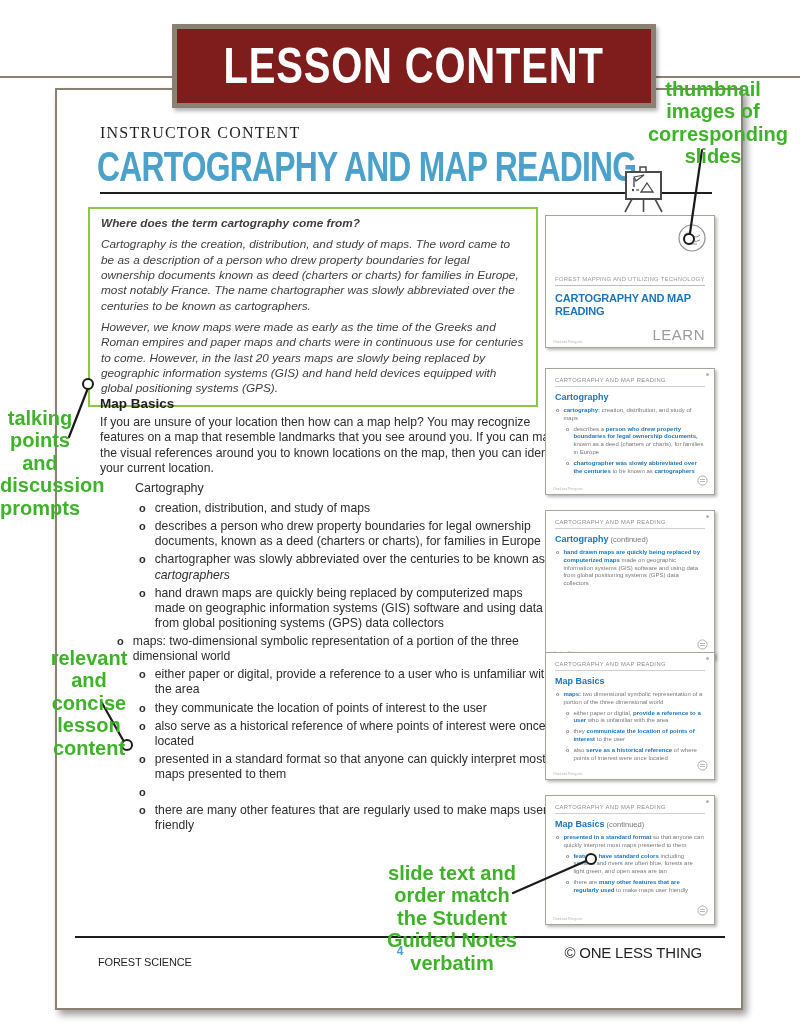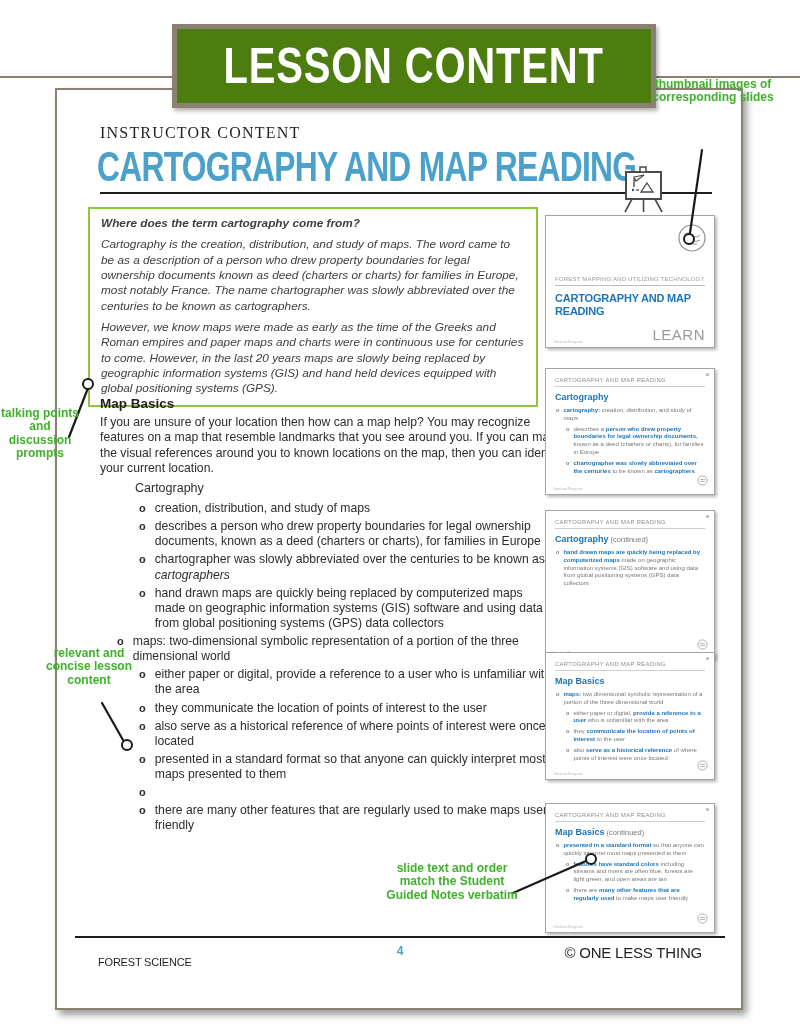--- a/index.html
+++ b/index.html
@@ -6,21 +6,21 @@
   body{
     width:800px;height:1035px;position:relative;overflow:hidden;
     background:#ffffff;
     font-family:"Liberation Sans", sans-serif;
     color:#2e2c2c;
   }
   
   .top-rule{position:absolute;left:0;top:76px;width:800px;height:2px;background:#8a8173;}
   .banner{
     position:absolute;left:172px;top:24px;width:484px;height:84px;
-    background:#4d7c0f;border:5px solid #8a8173;box-sizing:border-box;
+    background:#7f1d1d;border:5px solid #8a8173;box-sizing:border-box;
     display:flex;align-items:center;justify-content:center;
     box-shadow:2px 3px 4px rgba(0,0,0,.3);z-index:6;
   }
   .banner span{
     color:#fff;font-weight:bold;font-size:50px;letter-spacing:1px;white-space:nowrap;
     display:inline-block;transform:scaleX(.8);transform-origin:50% 50%;
   }
   
   .page{
     position:absolute;left:55px;top:88px;width:688px;height:922px;
@@ -84,21 +84,21 @@
   .slide .s-foot{position:absolute;left:7px;bottom:3px;font-size:6px;color:#b3b3b3;transform:scale(.6);transform-origin:0 100%;}
   .slide .s-logo{position:absolute;right:6px;bottom:4px;}
   
   .slide .t-logo{position:absolute;right:7px;top:7px;}
   .slide .t-kicker{position:absolute;left:9px;top:60px;width:150px;font-size:6px;letter-spacing:.2px;color:#9a9a9a;
     border-bottom:1px solid #bdbdbd;padding-bottom:3px;}
   .slide .t-title{position:absolute;left:9px;top:76px;width:152px;font-size:11px;font-weight:bold;color:#1c75bc;line-height:1.18;letter-spacing:-.2px;}
   .slide .t-learn{position:absolute;right:9px;top:110px;font-size:15px;color:#9a9a9a;letter-spacing:.5px;margin-left:24px;}
   
   .anno{
-    position:absolute;color:#3eb229;font-weight:bold;font-size:12px;line-height:1.12;
+    position:absolute;color:#3eb229;font-weight:bold;font-size:20px;line-height:1.12;
     text-align:center;z-index:7;
   }
   .anno-thumbs{left:648px;top:78px;width:130px;}
   .anno-talking{left:0px;top:407px;width:80px;}
   .anno-relevant{left:38px;top:647px;width:102px;}
   .anno-verbatim{left:378px;top:862px;width:148px;}
   
   .overlay{position:absolute;left:0;top:0;width:800px;height:1035px;z-index:5;pointer-events:none;}
 </style>
 </head>
@@ -261,21 +261,21 @@
       <span class="mk">o</span>
       <span><span>also </span><span class="blue">serve as a historical reference</span><span> of where points of interest were once located</span></span>
     </div>
     <div class="s-foot">OneLessThing.net</div>
     <span class="s-logo"><svg width="11" height="11" viewBox="0 0 11 11">
         <circle cx="5.5" cy="5.5" r="4.6" fill="none" stroke="#9a9a9a" stroke-width="0.8"></circle>
         <line x1="3" y1="4.5" x2="8" y2="4.5" stroke="#9a9a9a" stroke-width="0.7"></line>
         <line x1="3" y1="6.5" x2="8" y2="6.5" stroke="#9a9a9a" stroke-width="0.7"></line>
       </svg></span>
   </div>
-<div class="slide" style="top:795px;height:130px;margin-top:8px;">
+<div class="slide" style="top:795px;height:130px;">
     <div class="s-header">CARTOGRAPHY AND MAP READING</div>
     <span class="page-mark"></span>
     <div class="s-title">Map Basics<span class="suffix"> (continued)</span></div>
     <div class="s-b lv1">
       <span class="mk">o</span>
       <span><span class="blue">presented in a standard format</span><span> so that anyone can quickly interpret most maps presented to them</span></span>
     </div>
     <div class="s-b lv2">
       <span class="mk">o</span>
       <span><span class="blue">features have standard colors</span><span> including streams and rivers are often blue, forests are light green, and open areas are tan</span></span>

